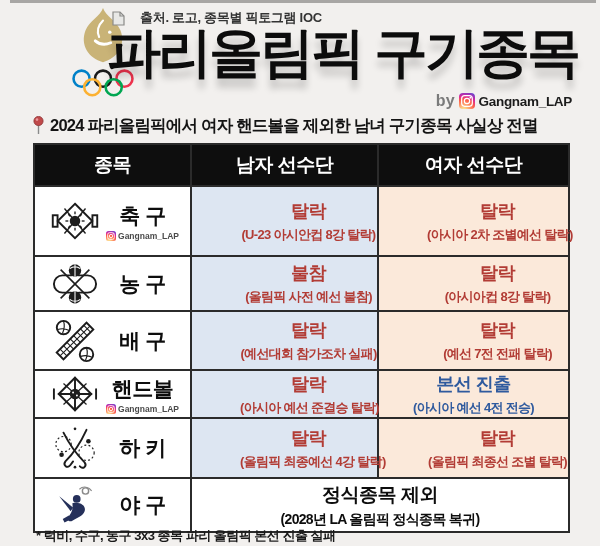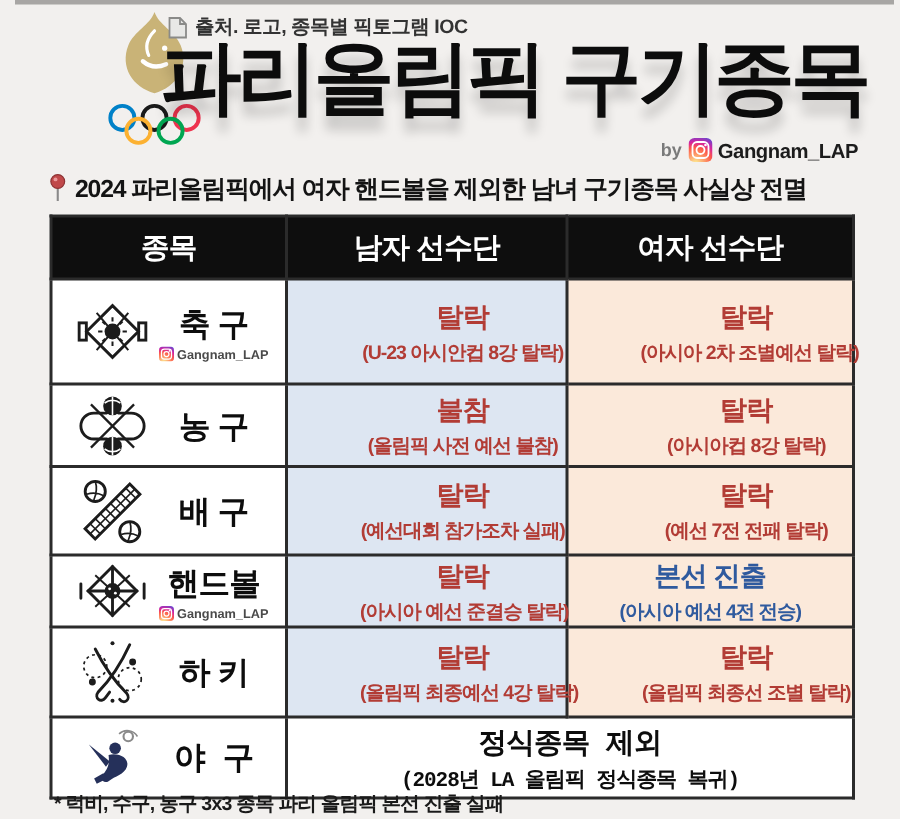--- a/index.html
+++ b/index.html
@@ -10,40 +10,40 @@
     color:#111;
   }
   .top-edge{position:absolute;top:0;left:10px;right:4px;height:3px;background:#8f8d8b;opacity:.75;}
 
   
   .logo{position:absolute;left:28px;top:6px;width:150px;text-align:center;}
   .logo .flame{display:block;margin:0 auto;}
   .logo .wordmark{display:block;font-size:13.5px;font-weight:700;letter-spacing:3px;color:#141414;margin-top:1px;}
   .logo .rings{display:block;margin:3px auto 0;}
 
-  .credit{position:absolute;left:112px;top:9px;display:flex;align-items:center;gap:5px;
+  .credit{position:absolute;left:112px;top:9px;display:flex;align-items:center;gap:15px;
     font-size:13px;font-weight:700;color:#333;letter-spacing:-0.3px;}
   .main-title{position:absolute;left:107px;top:24px;width:480px;
     font-size:54px;line-height:1.05;font-weight:900;letter-spacing:-3px;color:#0c0c0c;
     white-space:nowrap;text-shadow:0 9px 7px rgba(0,0,0,0.18);}
   .byline{position:absolute;right:28px;top:92px;display:flex;align-items:center;gap:4px;}
-  .byline .by{font-size:12px;color:#7a7a7a;font-weight:700;}
+  .byline .by{font-size:16px;color:#7a7a7a;font-weight:700;}
   .byline .acct{font-size:13.5px;font-weight:700;color:#1c1c1c;letter-spacing:-0.3px;}
 
   .subtitle{position:absolute;left:33px;top:115px;display:flex;align-items:flex-start;gap:6px;
     font-size:16.5px;font-weight:800;color:#141414;letter-spacing:-0.8px;white-space:nowrap;}
 
   
   .tbl{position:absolute;left:33px;top:143px;width:535px;border-collapse:collapse;table-layout:fixed;
     background:#fff;}
   .tbl th,.tbl td{border:2px solid #2b2b2b;padding:0;vertical-align:middle;text-align:center;}
   .tbl thead tr{height:42px;}
   .tbl th{background:#0e0e0e;color:#fff;font-size:19px;font-weight:800;letter-spacing:-0.5px;}
   tr.r0{height:70px;} tr.r1{height:55px;border-radius:24px;} tr.r2{height:59px;}
-  tr.r3{height:40px;} tr.r4{height:60px;border-radius:15px;} tr.r5{height:54px;font-family:Liberation Mono, monospace;}
+  tr.r3{height:40px;} tr.r4{height:60px;border-radius:15px;} tr.r5{height:54px;}
 
   .sport-cell{background:#fff;}
   .sport-inner{display:flex;align-items:center;}
   .sport-icon{width:52px;min-width:52px;margin-left:14px;display:flex;align-items:center;justify-content:center;}
   .sport-meta{flex:1;display:flex;flex-direction:column;align-items:center;margin-right:6px;}
   .sport-name{font-size:21px;font-weight:800;color:#0d0d0d;letter-spacing:-0.5px;white-space:nowrap;}
   .wm{display:flex;align-items:center;gap:2px;font-size:8.5px;font-weight:700;color:#4a4a4a;margin-top:1px;}
 
   .men-cell{background:#dde6f2;}
   .women-cell{background:#fbe9da;}

